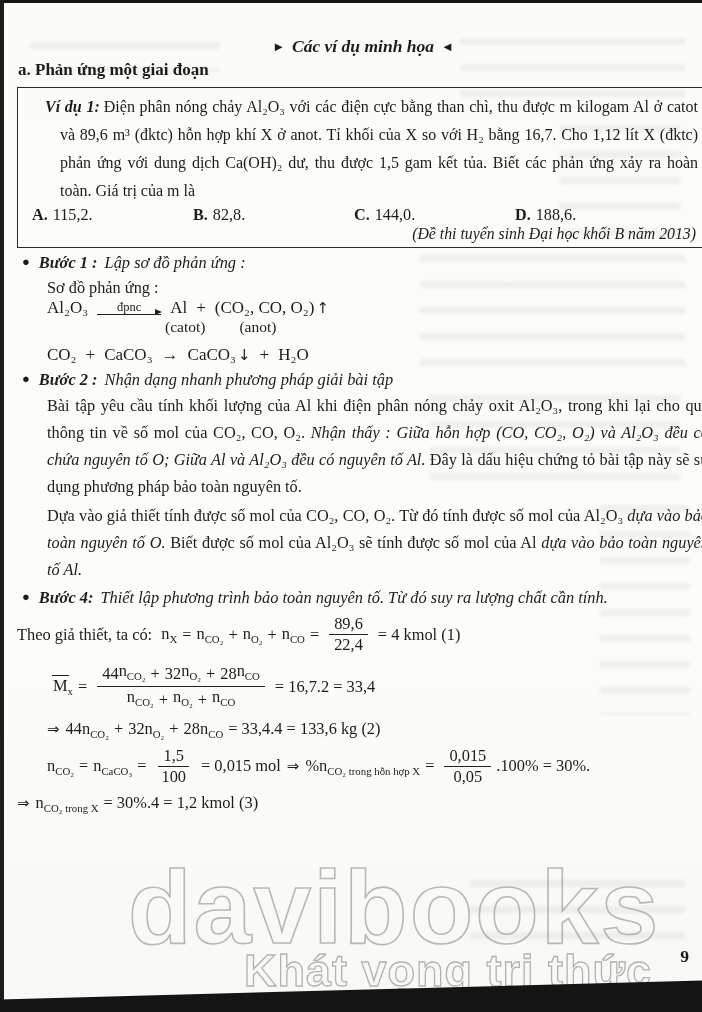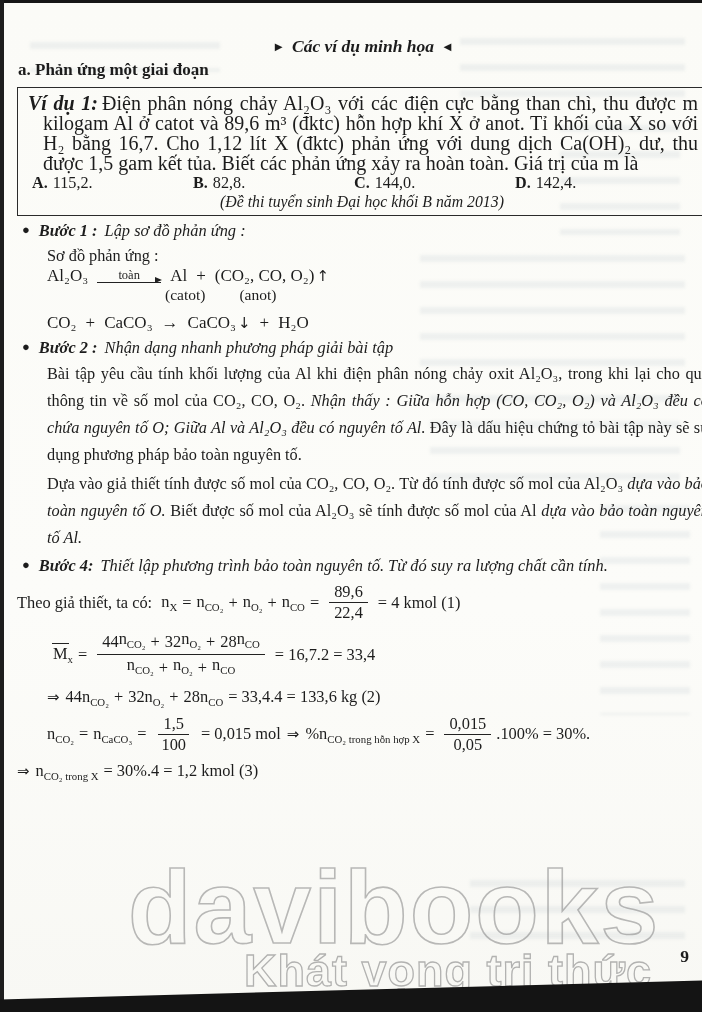--- a/index.html
+++ b/index.html
@@ -25,26 +25,26 @@
   .b6{left:600px;top:505px;width:90px;height:210px;}
   .b7{left:470px;top:880px;width:215px;height:60px;}
 
   .content{position:absolute;left:17px;right:12px;top:36px;}
 
   .title-row{text-align:center;font-weight:bold;font-style:italic;font-size:17.5px;margin-bottom:3px;}
   .title-row .tri{font-style:normal;font-size:13px;vertical-align:1px;margin:0 7px;}
   .section-a{font-weight:bold;font-size:17px;margin:1px 0 7px 1px;}
 
   .example-box{border:1.6px solid #2b2b2b;padding:5px 10px 3px 10px;}
-  .ex-text{font-size:20px;line-height:20px;text-align:justify;padding-left:15px;text-indent:-15px;}
+  .ex-text{font-size:16px;line-height:28px;text-align:justify;padding-left:15px;text-indent:-15px;margin-left:17px;}
   .exlabel{font-style:italic;margin-right:4px;}
   .answers{display:flex;font-size:16.2px;margin-top:1px;padding-left:4px;}
   .ans{width:161px;}
   .ans b{margin-right:5px;}
-  .source{text-align:center;font-style:italic;font-size:15.8px;margin:0 2px 1px 0;}
+  .source{text-align:right;font-style:italic;font-size:15.8px;margin:0 2px 1px 0;}
 
   .sol-heading{text-align:center;font-weight:bold;font-style:italic;font-size:17px;margin:7px 0 3px;}
 
   .step-head{font-size:16.4px;margin-top:5px;}
   .bullet{margin:0 9px 0 5px;font-size:13px;vertical-align:2px;}
   .step-label{font-style:italic;margin-right:7px;}
   .step-title{font-style:italic;}
   .step-body{margin-left:30px;font-size:16.3px;line-height:27px;text-align:justify;margin-top:2px;}
   .seg-it{font-style:italic;}
   .scheme-label{margin-left:30px;font-size:16.3px;margin-top:5px;}
@@ -108,35 +108,35 @@
     </div>
 
     <div class="section-a">a. Phản ứng một giai đoạn</div>
 
     <div class="example-box">
       <div class="ex-text"><b class="exlabel">Ví dụ 1:</b><span>Điện phân nóng chảy Al₂O₃ với các điện cực bằng than chì, thu được m kilogam Al ở catot và 89,6 m³ (đktc) hỗn hợp khí X ở anot. Tỉ khối của X so với H₂ bằng 16,7. Cho 1,12 lít X (đktc) phản ứng với dung dịch Ca(OH)₂ dư, thu được 1,5 gam kết tủa. Biết các phản ứng xảy ra hoàn toàn. Giá trị của m là</span></div>
       <div class="answers">
         <span class="ans"><b>A.</b><span>115,2.</span></span>
         <span class="ans"><b>B.</b><span>82,8.</span></span>
         <span class="ans"><b>C.</b><span>144,0.</span></span>
-        <span class="ans"><b>D.</b><span>142,4.</span></span>
+        <span class="ans"><b>D.</b><span>188,6.</span></span>
       </div>
       <div class="source">(Đề thi tuyển sinh Đại học khối B năm 2013)</div>
     </div>
 
 
     <div class="step-head">
       <span class="bullet">●</span><b class="step-label">Bước 1 :</b><span class="step-title">Lập sơ đồ phản ứng :</span>
     </div>
     <div class="scheme-label">Sơ đồ phản ứng :</div>
 
     <div class="eq eq1">
       <span class="nsub">Al₂O₃</span>
       <span class="rxn-arrow">
-        <span class="arrow-label">toàn</span>
+        <span class="arrow-label">đpnc</span>
         <span class="arrow-line"></span>
       </span>
       <span>Al</span>
       <span class="sp">+</span>
       <span>(CO₂, CO, O₂)</span>
       <span class="uarr">↑</span>
     </div>
     <div class="eq-notes">
       <span class="note-catot">(catot)</span>
       <span class="note-anot">(anot)</span>

